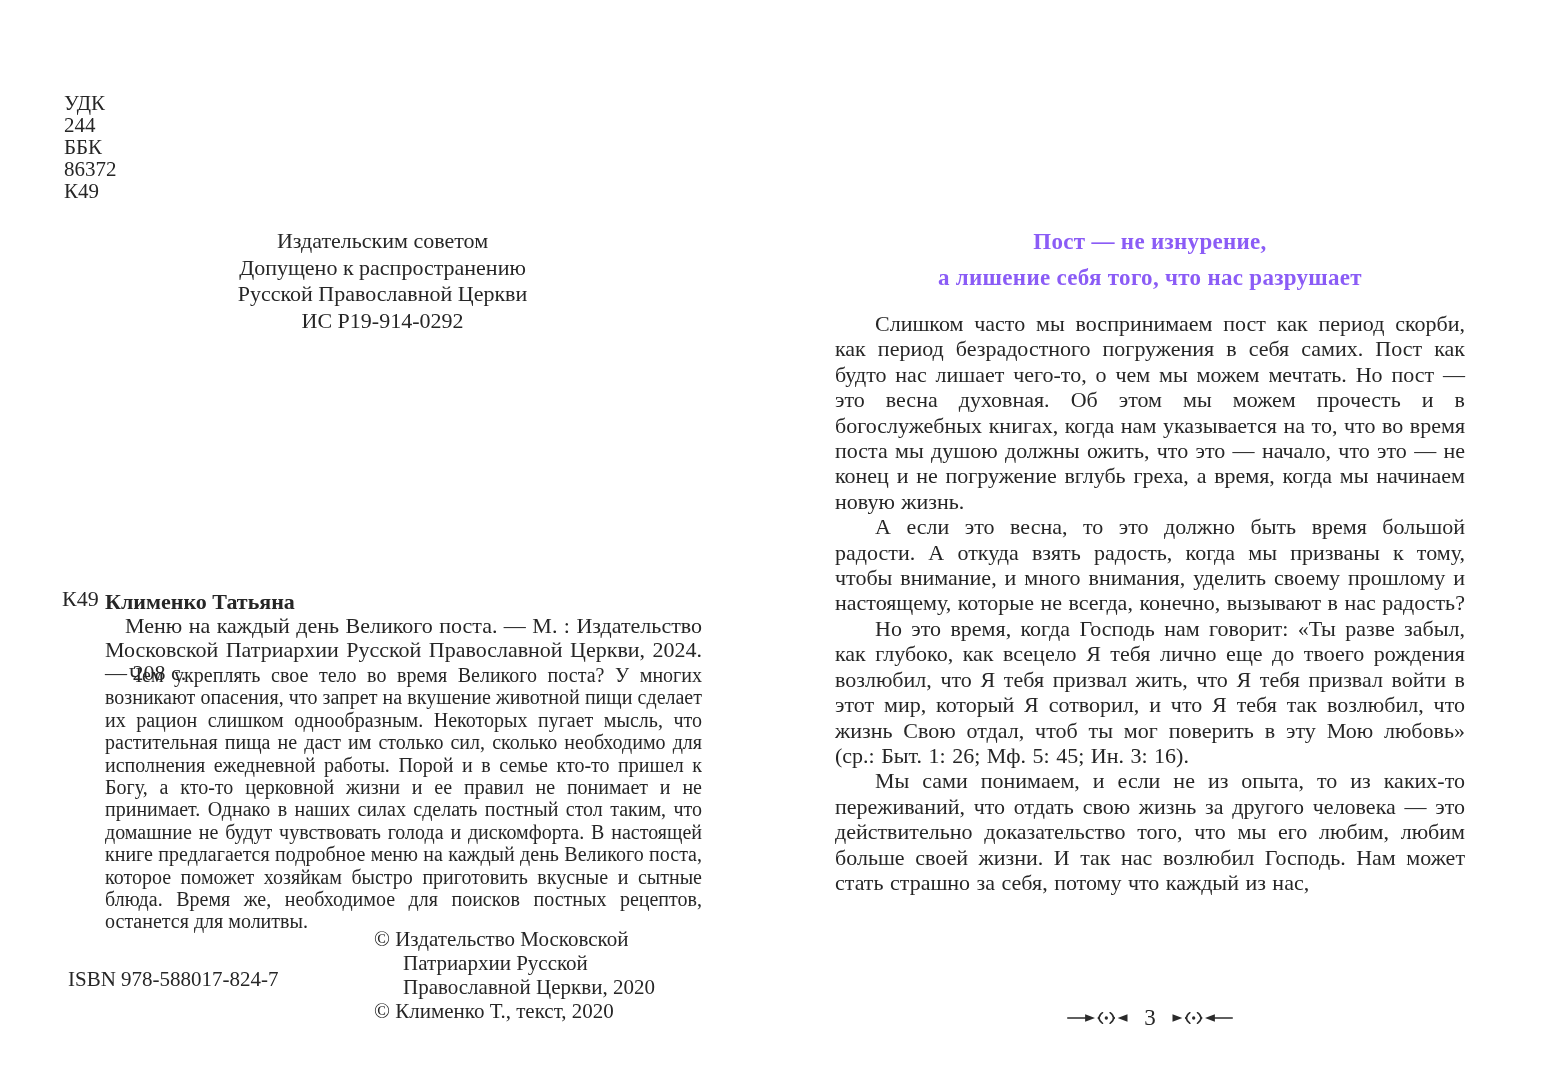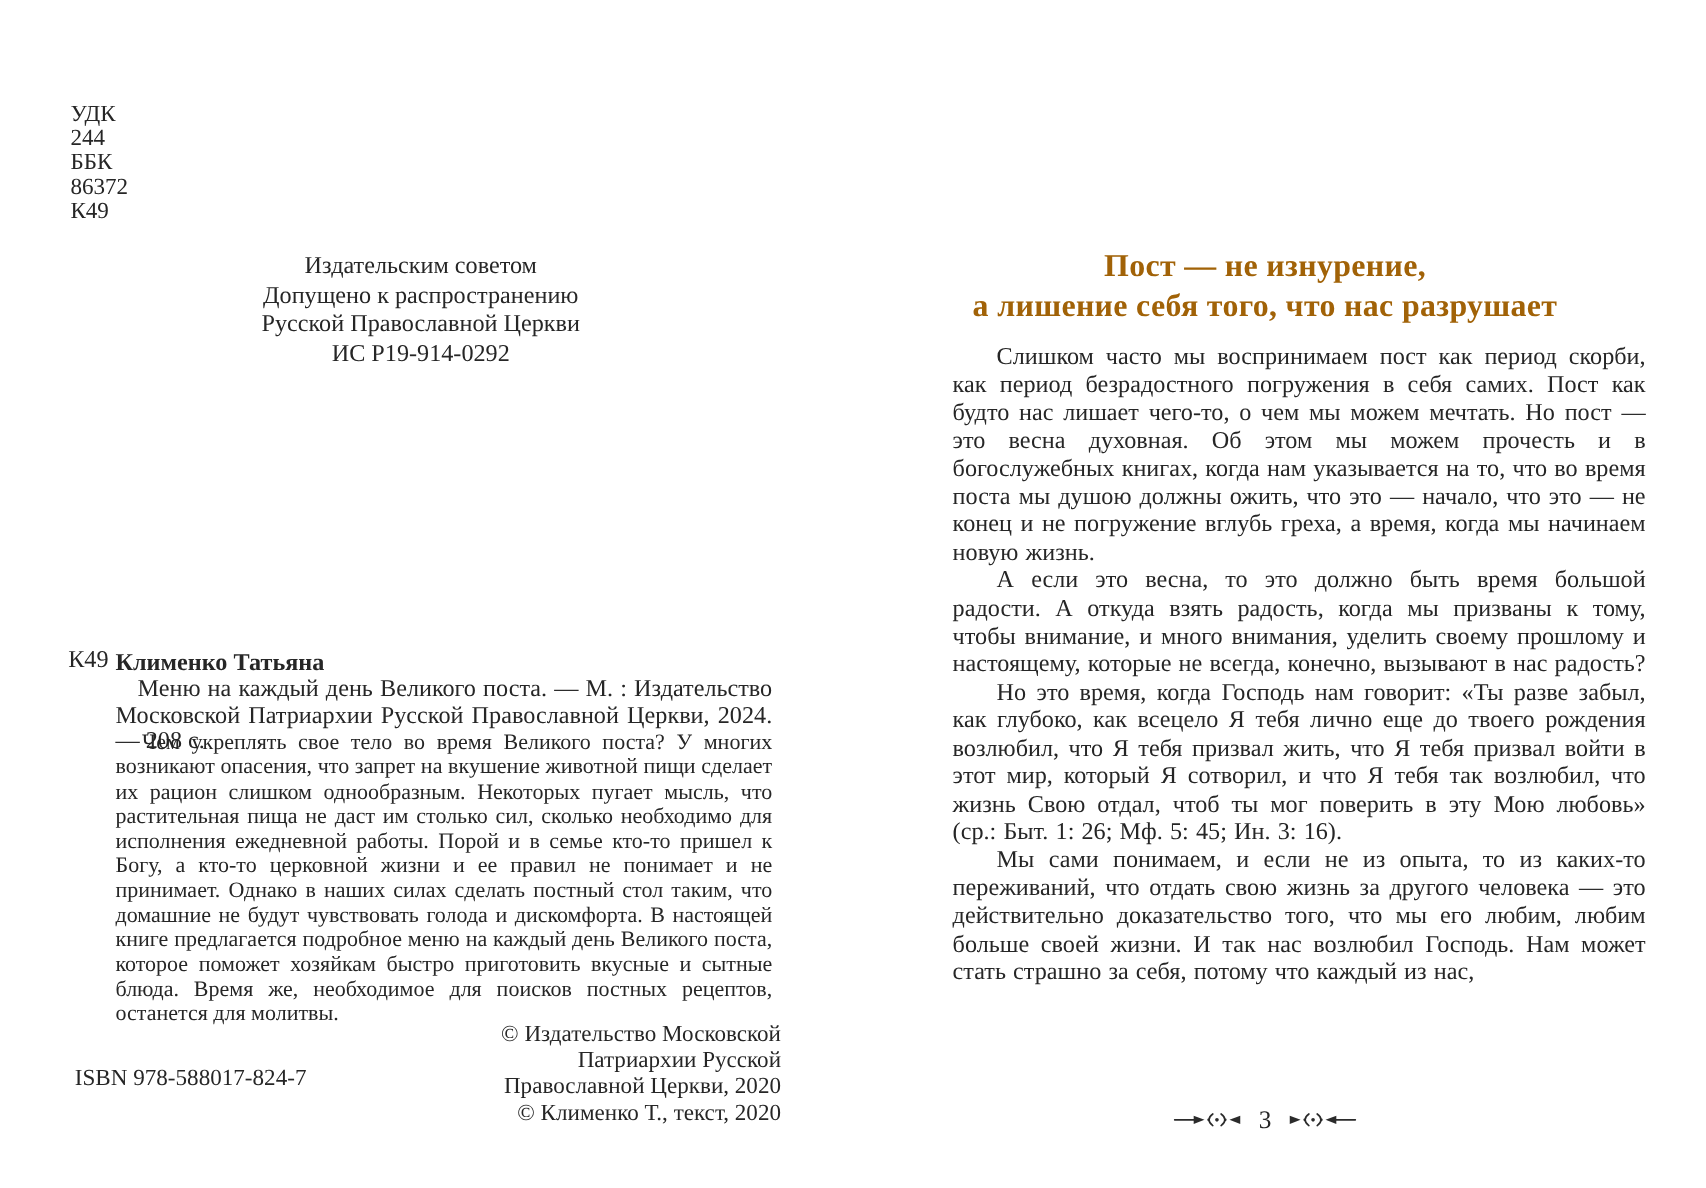--- a/index.html
+++ b/index.html
@@ -17,31 +17,31 @@
   .code-label{width:56px;}
   .approval{position:absolute;left:0;top:228px;width:645px;text-align:center;
             font-size:22px;line-height:26.5px;}
   .catalog-card{position:absolute;left:45px;top:561px;width:597px;}
   .card-author{font-weight:bold;font-size:22px;line-height:25px;margin-top:28px;}
   .margin-sign{position:absolute;left:-43px;top:25px;font-size:22px;}
   .card-entry{margin:0;font-size:22px;line-height:23.6px;text-align:justify;text-indent:20px;}
   .annotation{position:absolute;left:45px;top:664px;width:597px;margin:0;
               font-size:20px;line-height:22.4px;text-align:justify;text-indent:24px;}
   .isbn{position:absolute;left:8px;top:967px;font-size:21px;}
-  .copyrights{position:absolute;left:330px;top:927px;width:320px;
-              font-size:21px;line-height:24px;text-align:right;}
+  .copyrights{position:absolute;left:314px;top:927px;width:320px;
+              font-size:21px;line-height:24px;}
   .copyright-line{padding-left:29px;text-indent:-29px;}
 
   
   .right-page{position:absolute;left:835px;top:0;width:630px;height:1080px;}
   .chapter-title{position:absolute;top:224px;left:0;width:100%;text-align:center;
-                 font-size:29px;font-weight:bold;line-height:36px;letter-spacing:.3px;
-                 color:#a16207;margin:0;}
+                 font-size:23px;font-weight:bold;line-height:36px;letter-spacing:.3px;
+                 color:#8b5cf6;margin:0;}
   .chapter-body{position:absolute;top:311px;left:0;width:630px;
-                font-size:22px;line-height:25.4px;text-align:justify;margin-left:31px;}
+                font-size:22px;line-height:25.4px;text-align:justify;}
   .chapter-body p{margin:0;text-indent:40px;word-spacing:1px;}
   .page-footer{position:absolute;top:1004px;left:0;width:100%;
                display:flex;align-items:center;justify-content:center;gap:15px;}
   .page-number{font-size:23px;line-height:28px;}
   .ornament{display:block;}
   .ornament.flip{transform:scaleX(-1);}
   .orn-stroke{stroke:#2b2b2b;stroke-width:2;fill:none;stroke-linecap:round;}
   .orn-fill{fill:#2b2b2b;}
 </style>
 </head>

